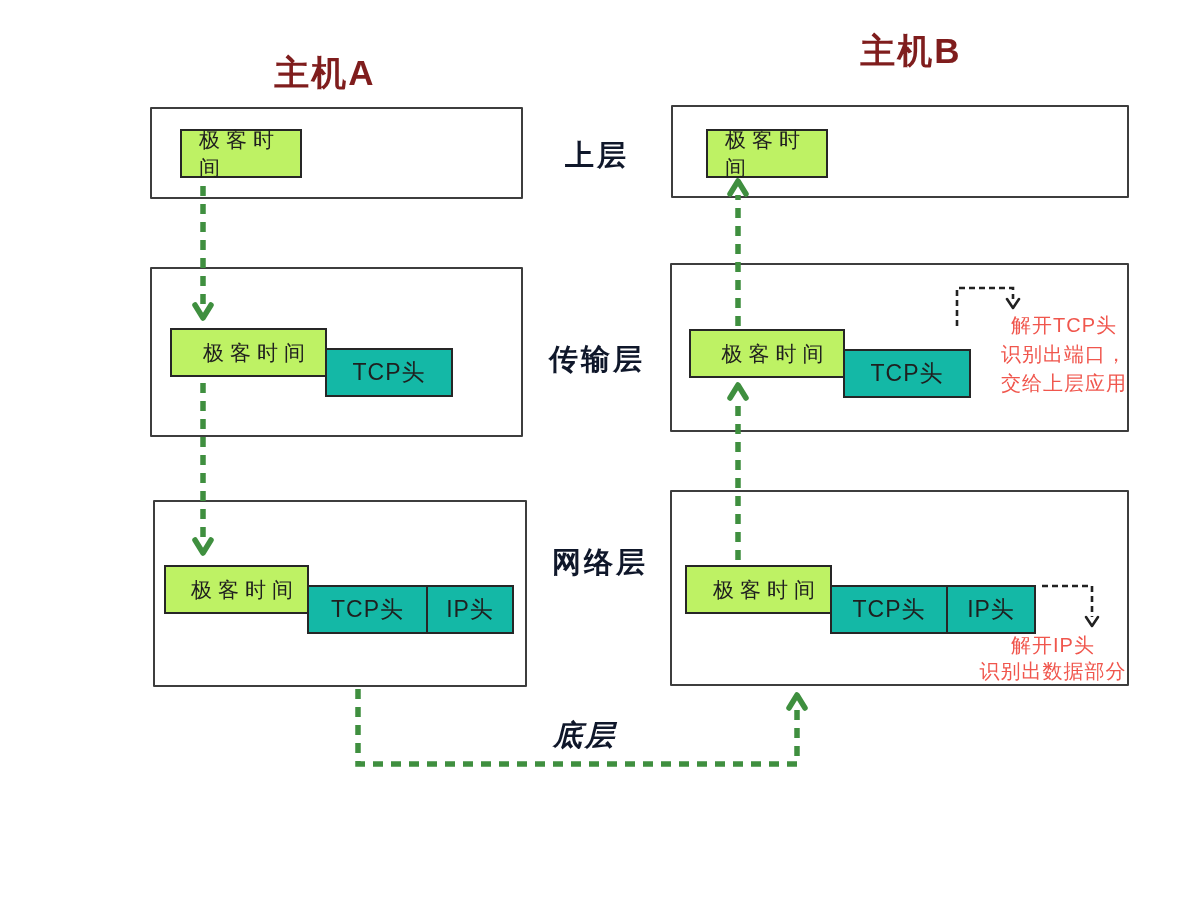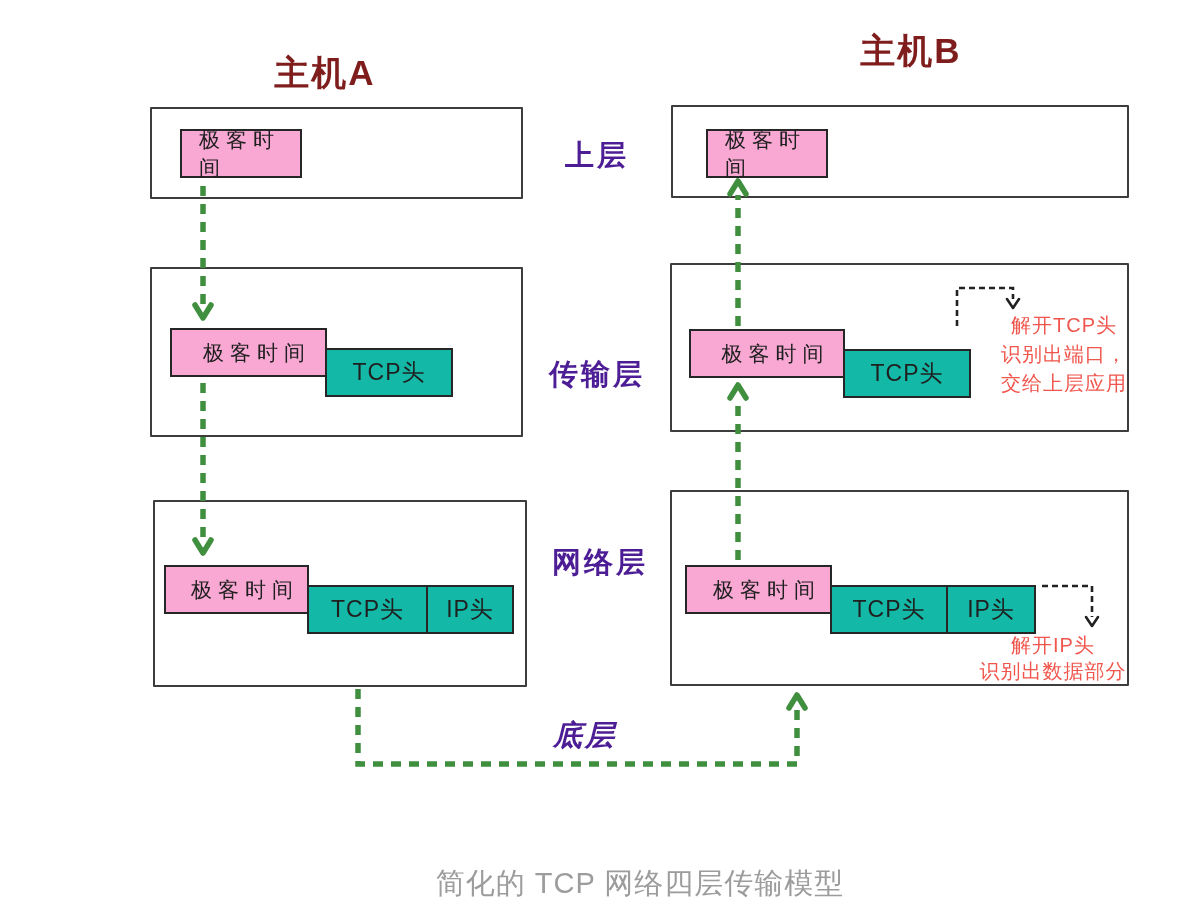--- a/index.html
+++ b/index.html
@@ -17,21 +17,21 @@
     font-weight:600;
     letter-spacing:2px;
     text-align:center;
     color:#7f1d1d;
   }
   .layer-label{
     font-size:29px;
     font-weight:600;
     letter-spacing:3px;
     text-align:center;
-    color:#4c1d95;
+    color:#0f172a;
   }
   .layer-box{
     border:2px solid #3d3d3d;
     background:#ffffff;
     box-sizing:border-box;
     border-radius:1px;
   }
   .packet{
     display:flex;
     box-sizing:border-box;
@@ -40,21 +40,21 @@
   .seg{
     box-sizing:border-box;
     border:2px solid #262626;
     display:flex;
     align-items:center;
     justify-content:center;
     height:100%;
   }
   .seg + .seg{border-left-width:2px;margin-left:-2px;}
   .seg-data{
-    background:#f9a8d4;
+    background:#bef264;
     font-size:21px;
     letter-spacing:6px;
     padding-left:17px;
     font-weight:500;
   }
   .seg-tcp,.seg-ip{
     background:#14b8a6;
     font-size:23px;
     letter-spacing:1px;
     font-weight:500;
@@ -83,21 +83,21 @@
 </style>
 </head>
 <body>
 
 <div id="canvas">
 
   <div class="abs host-label" style="left:270px;top:50px;width:110px;">主机A</div>
   <div class="abs host-label" style="left:856px;top:28px;width:110px;">主机B</div>
 
   <div class="abs layer-label" style="left:552px;top:136px;width:90px;">上层</div>
-  <div class="abs layer-label" style="left:547px;top:355px;width:100px;">传输层</div>
+  <div class="abs layer-label" style="left:547px;top:340px;width:100px;">传输层</div>
   <div class="abs layer-label" style="left:550px;top:543px;width:100px;">网络层</div>
   <div class="abs layer-label" style="left:540px;top:716px;width:90px;font-style:italic;">底层</div>
 
   <div class="abs layer-box" style="left:150px;top:107px;width:373px;height:92px;"></div>
   <div class="abs layer-box" style="left:150px;top:267px;width:373px;height:170px;"></div>
   <div class="abs layer-box" style="left:153px;top:500px;width:374px;height:187px;"></div>
 
   <div class="abs layer-box" style="left:671px;top:105px;width:458px;height:93px;"></div>
   <div class="abs layer-box" style="left:670px;top:263px;width:459px;height:169px;"></div>
   <div class="abs layer-box" style="left:670px;top:490px;width:459px;height:196px;"></div>
@@ -174,15 +174,14 @@
       <polyline points="957,326 957,288 1013,288 1013,299" stroke-dasharray="6 4"></polyline>
       <polyline points="1007,299 1013,308 1019,299" stroke-linecap="round" stroke-linejoin="round"></polyline>
     </g>
 
     <g stroke="#222222" stroke-width="2.6" fill="none">
       <polyline points="1042,586 1092,586 1092,617" stroke-dasharray="6 4"></polyline>
       <polyline points="1086,617 1092,626 1098,617" stroke-linecap="round" stroke-linejoin="round"></polyline>
     </g>
   </svg>
 
-  <div class="abs diagram-title" style="left:345px;top:864px;width:590px;">简化的 TCP 网络四层传输模型</div>
 
 </div>
 
 </body></html>

